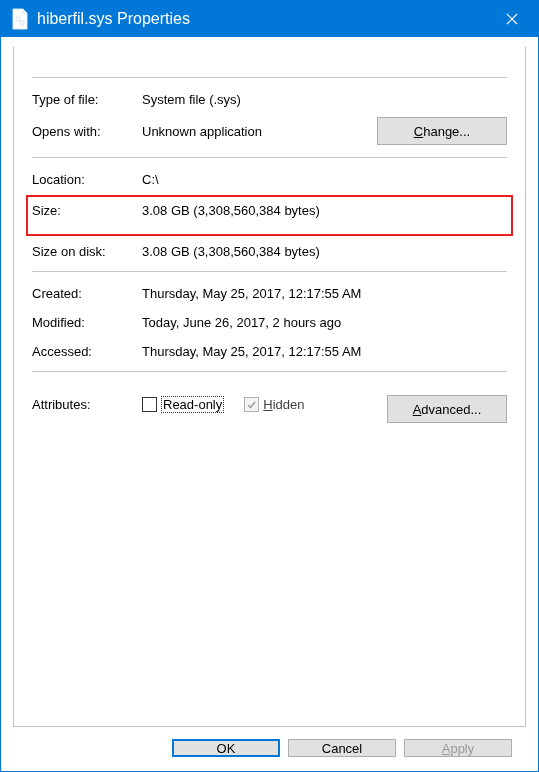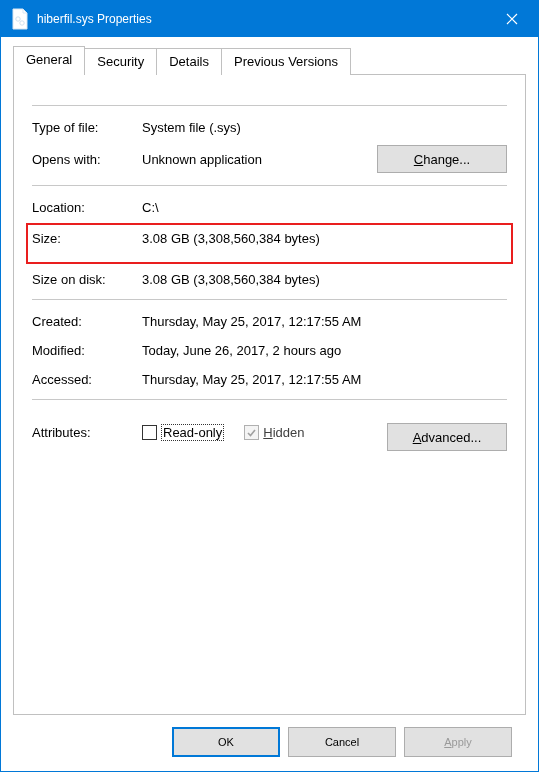--- a/index.html
+++ b/index.html
@@ -1,20 +1,20 @@
 <!DOCTYPE html>
 <html><head>
 <meta charset="utf-8">
 <style>
 * { box-sizing: border-box; margin: 0; padding: 0; }
 body { font-family: "Segoe UI", Tahoma, sans-serif; font-size: 13px; background: #fff; }
 .window { width: 539px; height: 772px; border: 1px solid #0178d7; background: #fff; display: flex; flex-direction: column; }
 .titlebar { background: #0178d7; color: #fff; height: 36px; display: flex; align-items: center; padding: 0 6px 0 10px; }
 .titlebar .icon { width: 18px; height: 22px; margin-right: 8px; }
-.titlebar .title { flex: 1; font-size: 12px; }
+.titlebar .title { flex: 1; font-size: 16px; }
 .titlebar .close { width: 40px; height: 36px; display: flex; align-items: center; justify-content: center; }
 .content { flex: 1; padding: 10px 12px 0 12px; display: flex; flex-direction: column; }
 .tabs { display: flex; border-bottom: 1px solid #c0c0c0; position: relative; }
 .tab { padding: 5px 12px 6px; border: 1px solid #c0c0c0; border-bottom: none; margin-right: -1px; background: #fff; font-size: 13px; cursor: default; position: relative; }
 .tab.active { border-top: 1px solid #c0c0c0; background: #fff; z-index: 2; top: 1px; margin-top: -2px; }
 .tab:not(.active) { top: 1px; }
 .panel { border: 1px solid #c0c0c0; border-top: none; flex: 1; padding: 18px 18px 12px 18px; }
 .row { display: flex; align-items: center; margin-bottom: 8px; }
 .row .label { width: 110px; color: #000; }
 .row .value { flex: 1; }
@@ -26,21 +26,21 @@
 .highlight-box { border: 2px solid #e91e1e; padding: 6px 4px 4px 4px; margin: 0 -6px 8px -6px; }
 .highlight-box .row { margin-bottom: 12px; }
 .checkbox { width: 15px; height: 15px; border: 1px solid #333; margin-right: 4px; display: inline-flex; align-items: center; justify-content: center; background: #fff; vertical-align: middle; }
 .checkbox.disabled { border-color: #b0b0b0; background: #f4f4f4; }
 .checkbox.disabled svg { stroke: #a0a0a0; }
 .attr-label { margin-right: 20px; }
 .attr-label.disabled { color: #404040; }
 .dotted { border: 1px dotted #333; padding: 0 1px; }
 .underline-first::first-letter { text-decoration: underline; }
 .footer { padding: 12px 14px 14px 0; display: flex; justify-content: flex-end; gap: 8px; }
-.footer button { width: 108px; height: 30px; font-family: inherit; font-size: 11px; border: 1px solid #adadad; background: #e1e1e1; cursor: default; }
+.footer button { width: 108px; height: 18px; font-family: inherit; font-size: 13px; border: 1px solid #adadad; background: #e1e1e1; cursor: default; }
 .footer button.primary { border: 2px solid #0078d7; background: #e1e1e1; }
 .footer button.disabled { color: #9a9a9a; }
 .file-icon-svg { width: 42px; height: 54px; }
 </style>
 </head>
 <body>
 
 <div class="window">
   <div class="titlebar">
     <span class="icon">
@@ -53,26 +53,20 @@
     </span>
     <span class="title">hiberfil.sys Properties</span>
     <span class="close">
       <svg width="12" height="12" viewBox="0 0 12 12">
           <path d="M1 1 L11 11 M11 1 L1 11" stroke="#fff" stroke-width="1.2"></path>
         </svg>
     </span>
   </div>
 
   <div class="content">
-    <div class="tabs">
-      <div class="tab active">General</div>
-      <div class="tab">Security</div>
-      <div class="tab">Details</div>
-      <div class="tab">Previous Versions</div>
-    </div>
 
     <div class="panel">
 
 
       <hr class="separator">
 
       <div class="row">
         <span class="label">Type of file:</span>
         <span class="value">System file (.sys)</span>
       </div>

